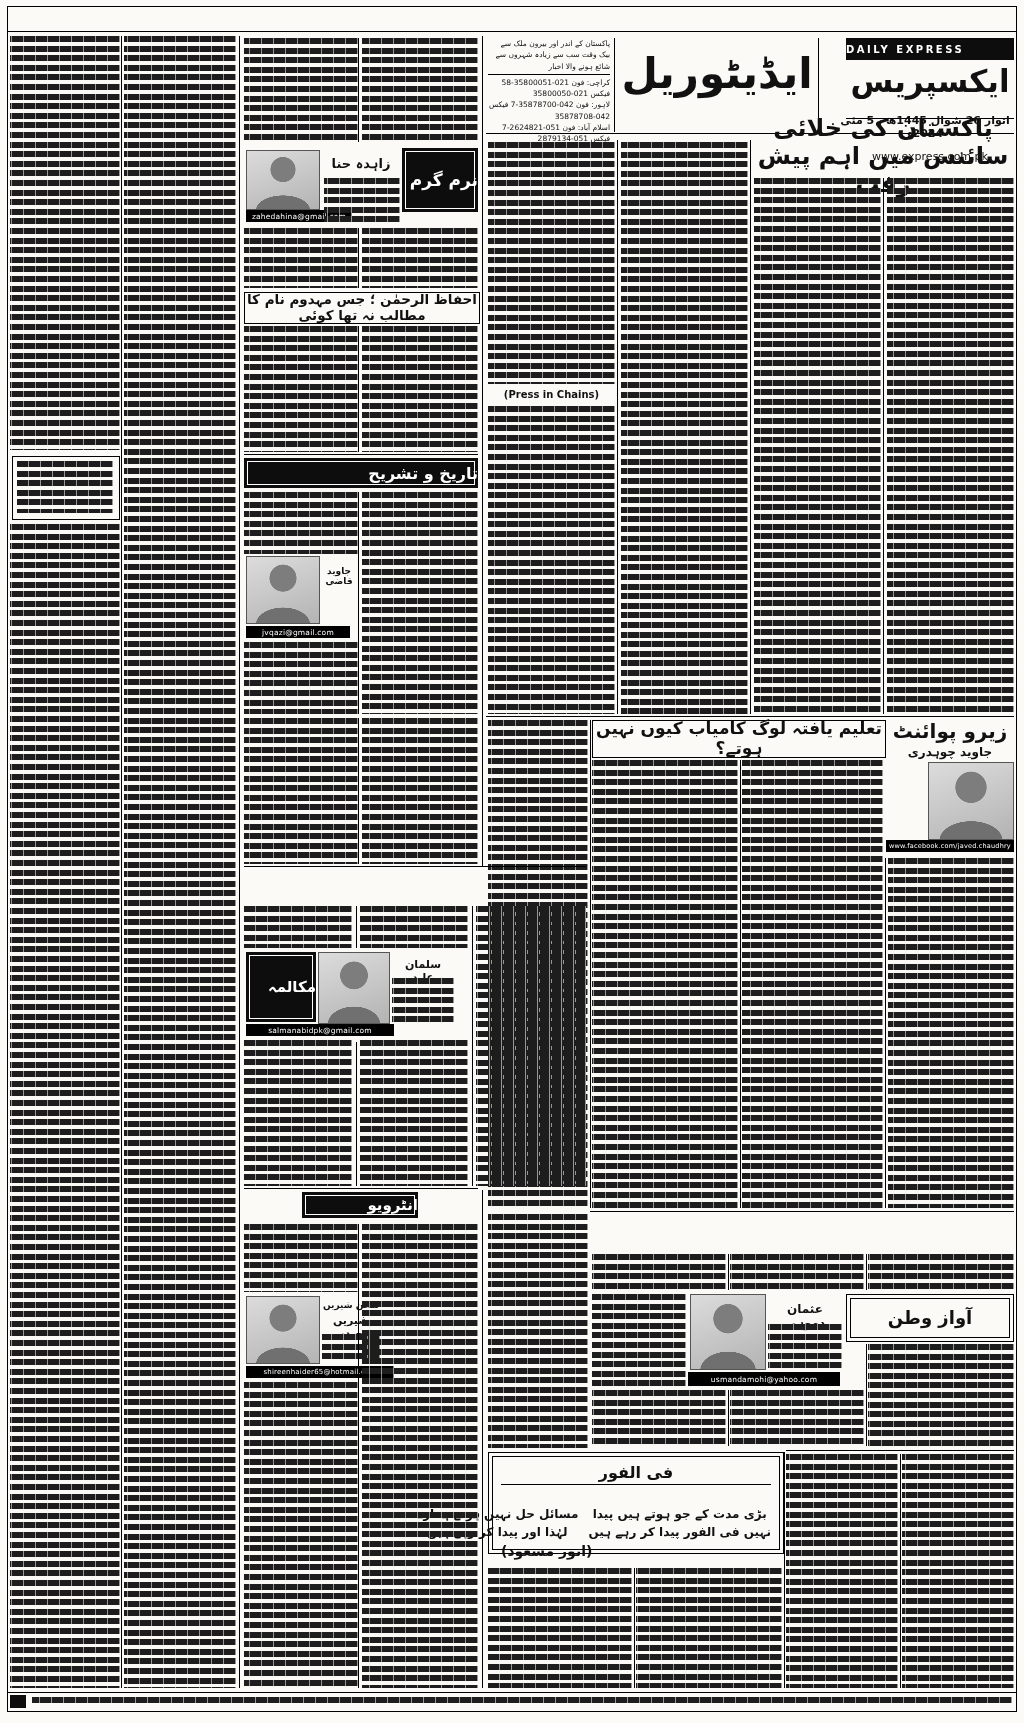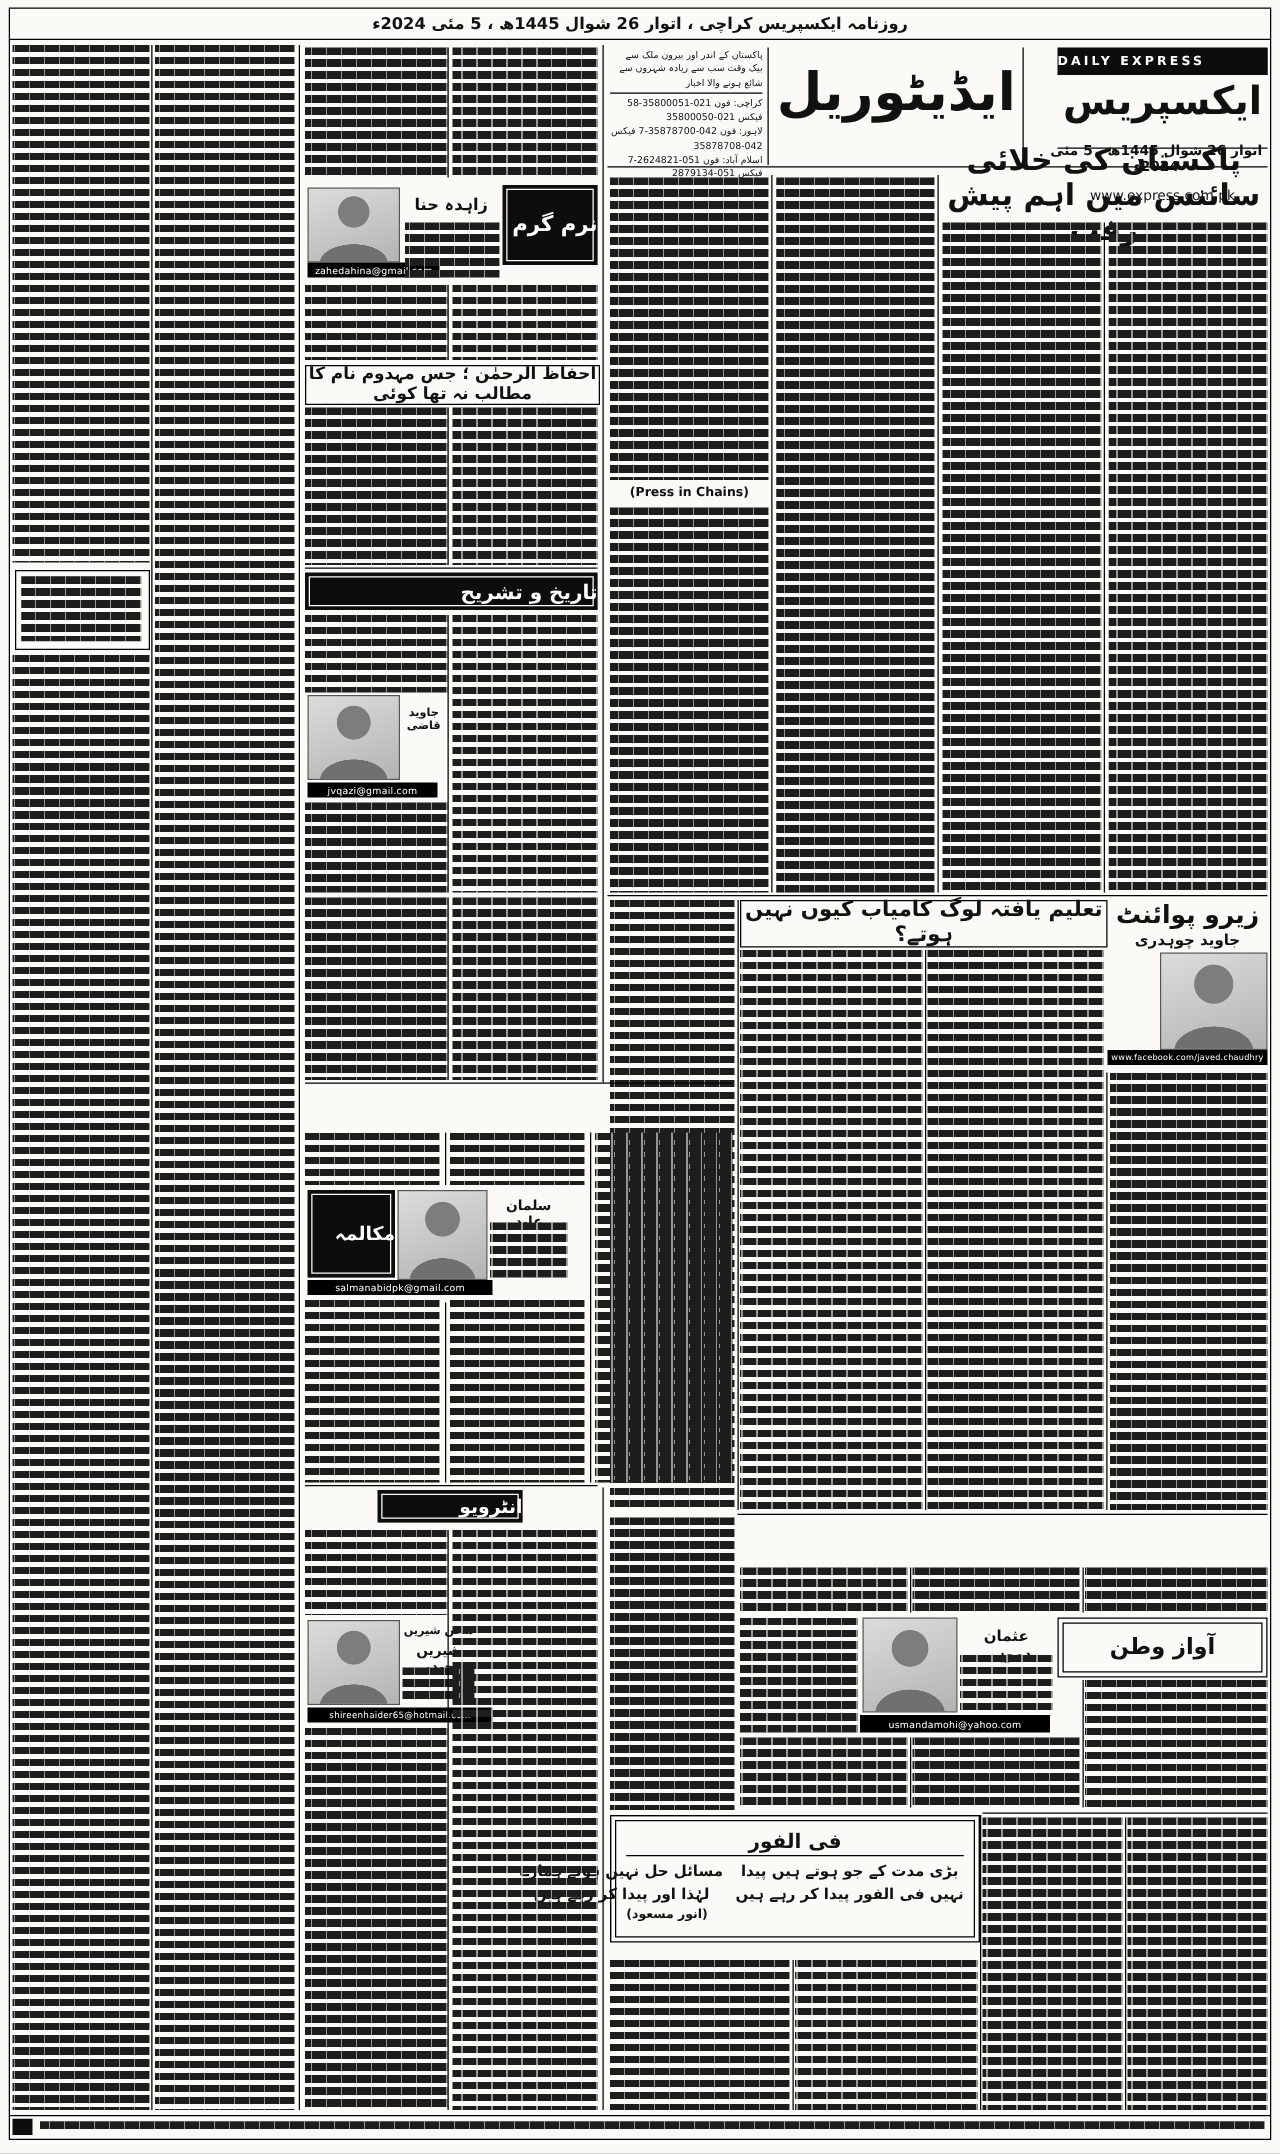--- a/index.html
+++ b/index.html
@@ -22,36 +22,35 @@
   .photo{position:absolute;border:1px solid #555;
     background:
       radial-gradient(circle at 50% 32%, #7d7d7d 0 23%, transparent 24%),
       radial-gradient(ellipse 62% 42% at 50% 102%, #707070 0 60%, transparent 61%),
       linear-gradient(160deg,#dcdcdc,#b3b3b3);}
   .cap{position:absolute;background:#000;color:#fff;display:flex;align-items:center;justify-content:center;font-size:7.5px;direction:ltr;letter-spacing:.2px;white-space:nowrap;overflow:hidden;}
   .name{position:absolute;font-weight:bold;text-align:center;}
   .ctr{display:flex;align-items:center;justify-content:center;text-align:center;}
   .abs{position:absolute;}
   .poembox{position:absolute;border:1.5px solid #000;box-shadow:inset 0 0 0 3px #fbfaf6, inset 0 0 0 4px #000;background:#fbfaf6;padding:10px 12px 4px;}
-  .poem-title{font-weight:bold;font-size:16px;text-align:center;border-bottom:1px solid #000;padding-bottom:2px;margin-bottom:3px;}
+  .poem-title{font-weight:bold;font-size:16px;text-align:center;border-bottom:1px solid #000;padding-bottom:2px;margin-bottom:20px;}
   .poem-cols{display:flex;gap:10px;}
   .poem-cols>div{flex:1;}
   .poem-line{font-size:12px;font-weight:bold;line-height:18px;text-align:center;white-space:nowrap;}
-  .poem-attr{font-size:10px;font-weight:bold;text-align:left;direction:rtl;margin-top:2px;}
+  .poem-attr{font-size:14px;font-weight:bold;text-align:left;direction:rtl;margin-top:2px;}
 </style>
 </head>
 <body>
 
 <div class="page">
 
   <div class="vr" style="left:7px;top:6px;height:1706px"></div>
   <div class="vr" style="left:1016px;top:6px;height:1706px"></div>
 
   <div class="hr" style="left:8px;top:6px;width:1008px"></div>
-  <div class="abs ctr" style="left:200px;top:8px;width:624px;height:22px;font-size:13px;font-weight:bold;">روزنامہ ایکسپریس کراچی ، اتوار 26 شوال 1445ھ ، 5 مئی 2024ء</div>
   <div class="hr" style="left:8px;top:31px;width:1008px"></div>
 
   <div class="dark" style="left:846px;top:38px;width:168px;height:22px;font-size:10px;letter-spacing:2.5px;direction:ltr;box-shadow:inset 0 0 0 1px #0d0d0d;">
     <span>DAILY EXPRESS</span>
   </div>
   <div class="abs ctr" style="left:846px;top:60px;width:168px;height:42px;font-size:31px;font-weight:bold;">ایکسپریس</div>
   <div class="abs ctr" style="left:846px;top:103px;width:168px;height:13px;font-size:11px;direction:ltr;margin-top:47px;">www.express.com.pk</div>
   <div class="hr" style="left:846px;top:118px;width:168px"></div>
   <div class="abs ctr" style="left:836px;top:120px;width:178px;height:14px;font-size:11px;font-weight:bold;">اتوار 26 شوال 1445ھ ، 5 مئی 2024ء</div>
 

